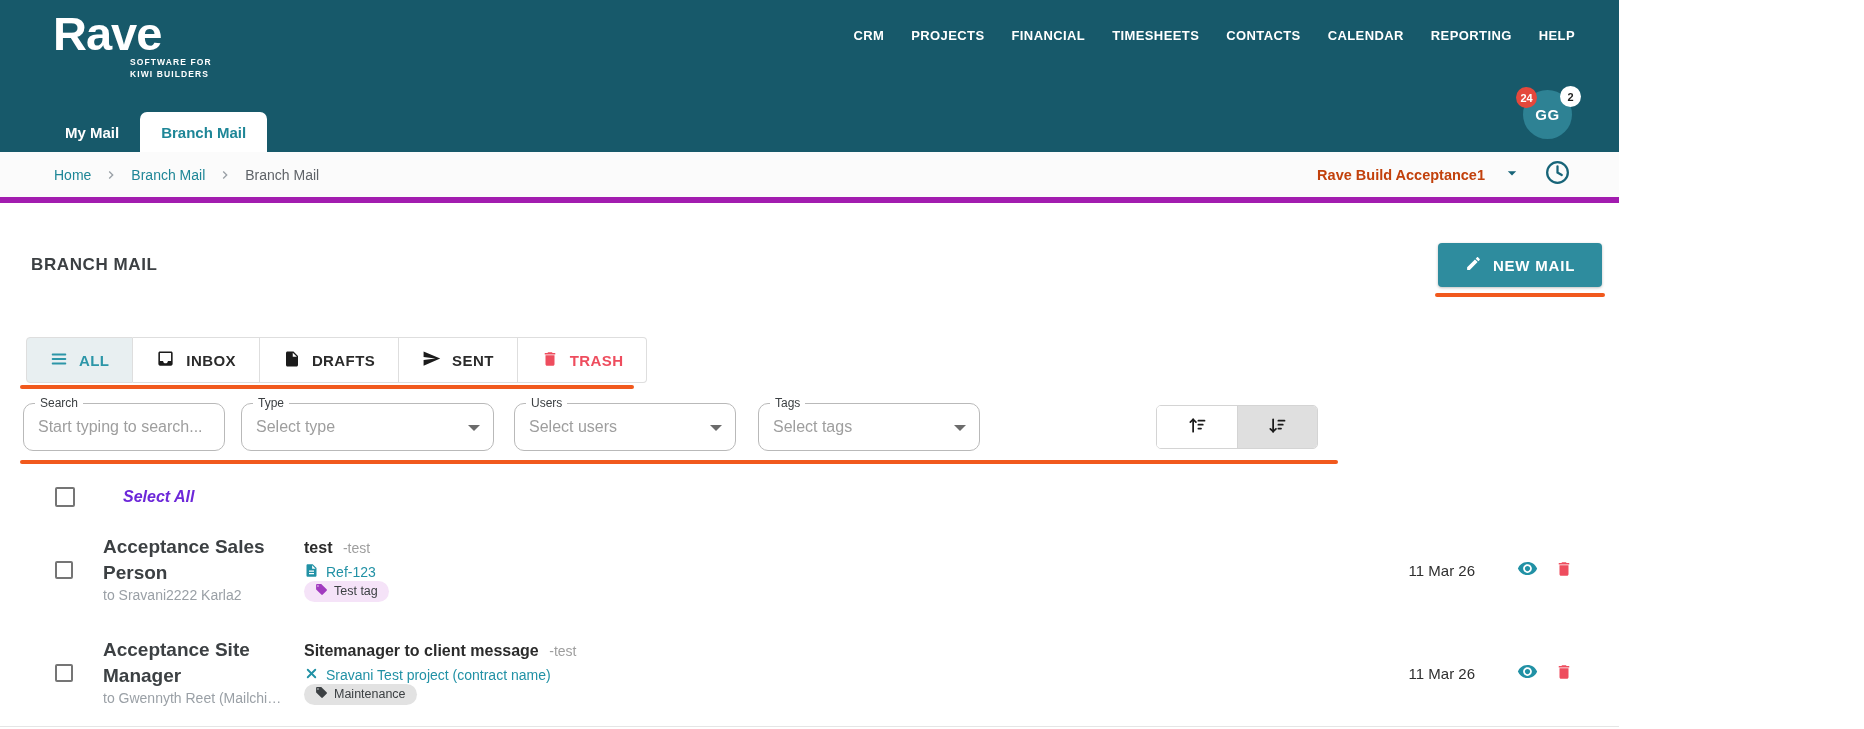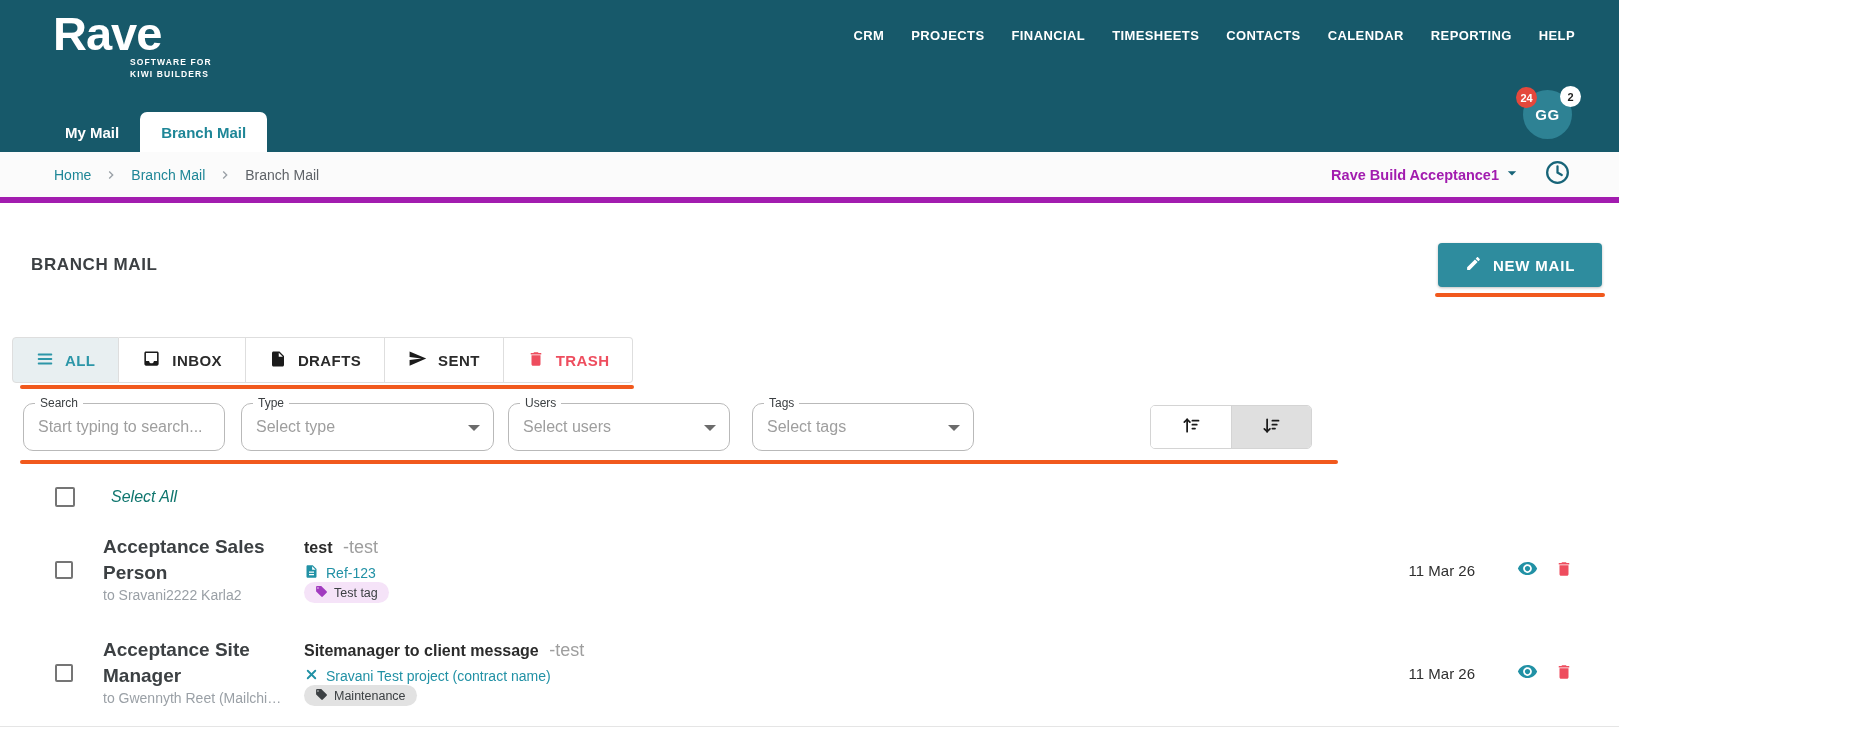--- a/index.html
+++ b/index.html
@@ -29,83 +29,83 @@
   .mail-tab.active { background:#fff; color:#1E8697; border-radius:7px 7px 0 0; }
 
   
   .breadcrumb-bar { height:51px; background:#FBFBFB; border-bottom:6px solid #a21caf;
                     display:flex; align-items:center; justify-content:space-between; padding:0 48px 0 54px; }
   .crumbs { display:flex; align-items:center; gap:12px; font-size:14px; }
   .crumb-link { color:#1E8697; text-decoration:none; cursor:pointer; }
   .crumb-current { color:#5F6368; }
   .crumb-sep { display:flex; align-items:center; }
   .bar-right { display:flex; align-items:center; gap:22px; }
-  .workspace { display:flex; align-items:center; gap:3px; color:#a21caf; font-weight:700; font-size:14.5px; cursor:pointer; }
+  .workspace { display:flex; align-items:center; gap:17px; color:#c2410c; font-weight:700; font-size:14.5px; cursor:pointer; }
   .clock-btn { display:flex; align-items:center; cursor:pointer; }
 
   
   main { position:relative; height:526px; background:#fff; }
   .title-row { position:absolute; top:40px; left:31px; right:17px; height:44px;
                display:flex; justify-content:space-between; align-items:center; }
   .page-title { font-size:17px; font-weight:700; color:#3C4043; letter-spacing:.6px; }
   .new-mail-wrap { position:relative; }
   .new-mail-btn { width:164px; height:44px; background:#2E8C9E; border:none; border-radius:4px; color:#fff;
                   font-family:"Liberation Sans",sans-serif; font-size:15px; font-weight:700; letter-spacing:.8px;
                   display:flex; align-items:center; justify-content:center; gap:11px; cursor:pointer;
                   box-shadow:0 1px 3px rgba(0,0,0,.25); }
   .new-mail-wrap::after { content:""; position:absolute; left:-3px; right:-3px; bottom:-10px; height:4px;
                   border-radius:3px; background:#F1591D; }
 
-  .folder-tabs { position:absolute; top:134px; left:12px; display:flex; height:46px; }
+  .folder-tabs { position:absolute; top:134px; left:26px; display:flex; height:46px; }
   .ftab { display:flex; align-items:center; gap:11px; padding:0 23px; border:1px solid #DEDEDE; border-left-width:0;
           font-size:15px; font-weight:700; letter-spacing:.4px; color:#2b2b2b; background:#fff; cursor:pointer; }
   .ftab:first-child { border-left-width:1px; border-radius:4px 0 0 4px; }
   .ftab:last-child { border-radius:0 4px 4px 0; }
   .ftab-all { background:#E8EFF1; color:#2C96A8; }
   .ftab-trash { color:#EE4D5E; }
 
   .annot-line { position:absolute; background:#F1591D; height:4px; border-radius:2px; }
   .line-tabs { top:182px; left:20px; width:614px; }
   .line-filters { top:257px; left:20px; width:1318px; }
 
   .filters { position:absolute; top:200px; left:23px; display:flex; align-items:flex-start; }
   .field { position:relative; height:48px; border:1px solid #B9B9B9; border-radius:10px; background:#fff;
            display:flex; align-items:center; padding:10px 14px; cursor:text; }
   .field-label { position:absolute; top:-8px; left:11px; background:#fff; padding:0 5px; font-size:12px; color:#3C4043; }
   .field input { border:none; outline:none; width:100%; font-family:"Liberation Sans",sans-serif; font-size:16px; color:#3b3b3b; }
   .field input::placeholder { color:#9E9E9E; opacity:1; }
   .field-placeholder { font-size:16px; color:#9E9E9E; }
   .f-search { width:202px; }
   .f-type { width:253px; margin-left:16px; }
-  .f-users { width:222px; margin-left:14px; }
+  .f-users { width:222px; margin-left:20px; }
   .f-tags { width:222px; margin-left:22px; }
   .select-field { cursor:pointer; }
   .dd-arrow { position:absolute; right:13px; top:21px; width:0; height:0;
               border-left:6px solid transparent; border-right:6px solid transparent; border-top:6px solid #6b6b6b; }
   .sort-group { margin-left:176px; margin-top:2px; display:flex; height:44px; border:1px solid #D4D4D4;
                 border-radius:5px; overflow:hidden; }
   .sort-btn { width:80px; border:none; background:#fff; display:flex; align-items:center; justify-content:center; cursor:pointer; }
   .sort-btn + .sort-btn { border-left:1px solid #D4D4D4; }
   .sort-btn.selected { background:#DFDFDF; }
 
   .cb { display:inline-block; width:18px; height:18px; border:2px solid #757575; border-radius:2px; background:#fff; cursor:pointer; }
   .select-all-row { position:absolute; top:284px; left:55px; display:flex; align-items:center; }
   .select-all-row .cb { width:20px; height:20px; }
-  .select-all-label { margin-left:36px; font-size:16px; font-style:italic; color:#0f766e; }
+  .select-all-label { margin-left:48px; font-size:16px; font-style:italic; color:#6d28d9;font-weight:bold; }
 
   .mail-row { position:absolute; left:0; right:0; display:flex; align-items:center; cursor:pointer; }
   .row-1 { top:325px; height:84px; }
   .row-2 { top:428px; height:84px; }
   .cell-check { margin-left:55px; flex:0 0 auto; }
   .cell-from { margin-left:30px; width:195px; flex:0 0 auto; }
   .from-name { font-size:19px; font-weight:600; color:#3C4043; line-height:1.35; }
   .from-to { font-size:14px; color:#9AA0A6; line-height:1.45; white-space:nowrap; overflow:hidden; }
   .cell-subject { margin-left:6px; flex:1 1 auto; min-width:0; }
   .subject-line { font-size:16px; font-weight:700; color:#2b2b2b; }
-  .subject-note { font-size:18px; font-weight:400; color:#9E9E9E; margin-left:6px; }
+  .subject-note { font-size:14px; font-weight:400; color:#9E9E9E; margin-left:6px; }
   .ref-line { margin-top:6px; display:flex; align-items:center; gap:7px; color:#2191A5; font-size:14px; }
   .ref-line a { color:#2191A5; text-decoration:none; }
   .chip { display:inline-flex; align-items:center; gap:6px; height:21px; padding:0 11px;
           border-radius:11px; font-size:12.5px; color:#3C4043; }
   .chip-purple { background:#F5E3F8; }
   .chip-gray { background:#E2E2E2;justify-content:center; }
   .cell-date { width:80px; flex:0 0 auto; text-align:right; font-size:15px; color:#2f2f2f; }
   .cell-actions { flex:0 0 auto; display:flex; align-items:center; gap:17px; margin-left:42px; margin-right:46px; }
   .icon-btn { display:flex; align-items:center; cursor:pointer; background:none; border:none; padding:0; }
   .bottom-line { position:absolute; top:523px; left:0; right:0; height:1px; background:#E5E5E5; }

